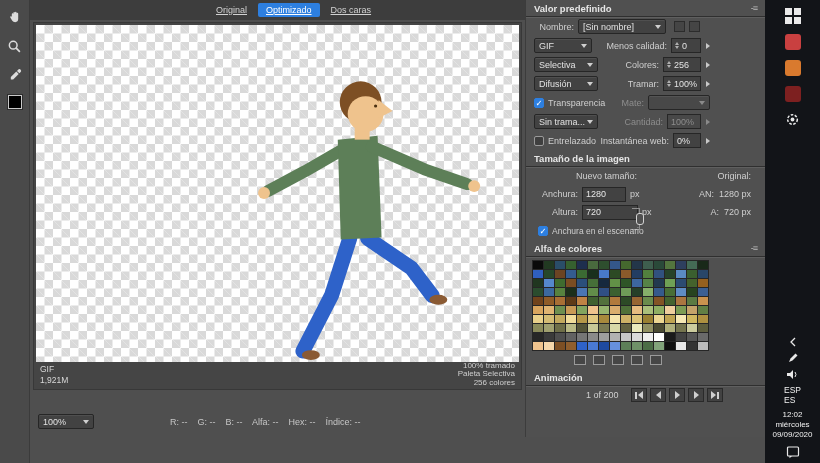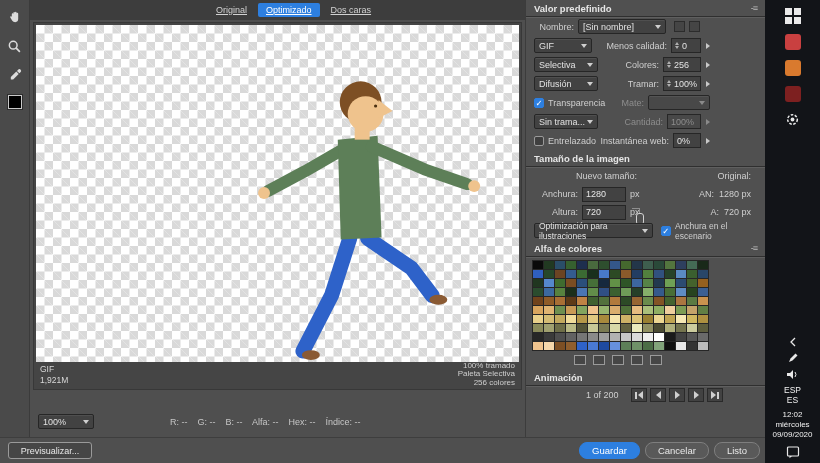--- a/index.html
+++ b/index.html
@@ -84,21 +84,21 @@
   .tl{width:0;height:0;border-top:4px solid transparent;border-bottom:4px solid transparent;border-right:5px solid #cfcfcf;}
   .trr{width:0;height:0;border-top:4px solid transparent;border-bottom:4px solid transparent;border-left:5px solid #cfcfcf;}
 
   
   .taskbar{position:absolute;left:765px;top:0;width:55px;height:463px;background:#121418;color:#eee;}
   .tb-top{display:flex;flex-direction:column;align-items:center;gap:10px;padding-top:8px;}
   .winlogo{display:grid;grid-template-columns:7px 7px;grid-template-rows:7px 7px;gap:2px;}
   .winlogo span{background:#eaeaea;}
   .appicon{width:16px;height:16px;border-radius:3px;}
   .tb-bottom{position:absolute;bottom:0;left:0;right:0;display:flex;flex-direction:column;align-items:center;gap:5px;padding-bottom:4px;}
-  .tbtxt{font-size:8.5px;line-height:10px;color:#f0f0f0;text-align:center;}
+  .tbtxt{font-size:8.5px;line-height:10px;color:#f0f0f0;text-align:left;}
   .clock div{font-size:8px;line-height:10px;color:#f0f0f0;text-align:center;}
 </style>
 </head>
 <body>
 
 <div class="screen">
 
   <div class="toolbar">
     <div class="tool">
       <svg width="16" height="16" viewBox="0 0 14 14">
@@ -159,36 +159,20 @@
   </div>
 
   <div class="statusrow">
     <div class="dd zoomdd">
       <span>100%</span>
       <span class="ar-d"></span>
     </div>
     <div class="readout">R: --    G: --    B: --    Alfa: --    Hex: --    Índice: --</div>
   </div>
 
-  <div class="bottombar">
-    <div class="btn-prev">
-        <span>Previsualizar...</span>
-      </div>
-    <div class="actions">
-      <div class="btn primary">
-          <span>Guardar</span>
-        </div>
-      <div class="btn normal">
-          <span>Cancelar</span>
-        </div>
-      <div class="btn normal">
-          <span>Listo</span>
-        </div>
-    </div>
-  </div>
 
   <div class="panel">
 
     <div class="shead">
       <span>Valor predefinido</span>
       <span class="pmenu">-≡</span>
     </div>
     <div class="prow">
       <span class="lbl r" style="width:40px">Nombre:</span>
       <div class="dd" style="width:88px">
@@ -287,34 +271,30 @@
         <span class="lbl r" style="width:44px">Anchura:</span>
         <input class="inp" style="width: 44px;" value="1280">
         <span class="lbl">px</span>
         <span class="origblock">
           <span class="lbl">AN:</span>
           <span class="lbl">1280 px</span>
         </span>
       </div>
       <div class="irow">
         <span class="lbl r" style="width:44px">Altura:</span>
-        <input class="inp" style="width: 44px;" value="720">
+        <input class="inp" style="width: 56px;" value="720">
         <span class="lbl">px</span>
         <span class="origblock">
           <span class="lbl">A:</span>
           <span class="lbl">720 px</span>
         </span>
       </div>
       <div class="chain"></div>
       <div class="linkico"></div>
       <div class="irow" style="height:19px;padding-right:4px">
-        <div class="dd" style="width:126px;font-size:8.5px">
-          <span>Optimización para ilustraciones</span>
-          <span class="ar-d"></span>
-        </div>
         <span class="cb checked" style="margin-left:4px">
             <span class="ck">✓</span>
           </span>
         <span class="lbl" style="font-size:8.5px">Anchura en el escenario</span>
       </div>
     </div>
 
     <div class="shead">
       <span>Alfa de colores</span>
       <span class="pmenu">-≡</span>

